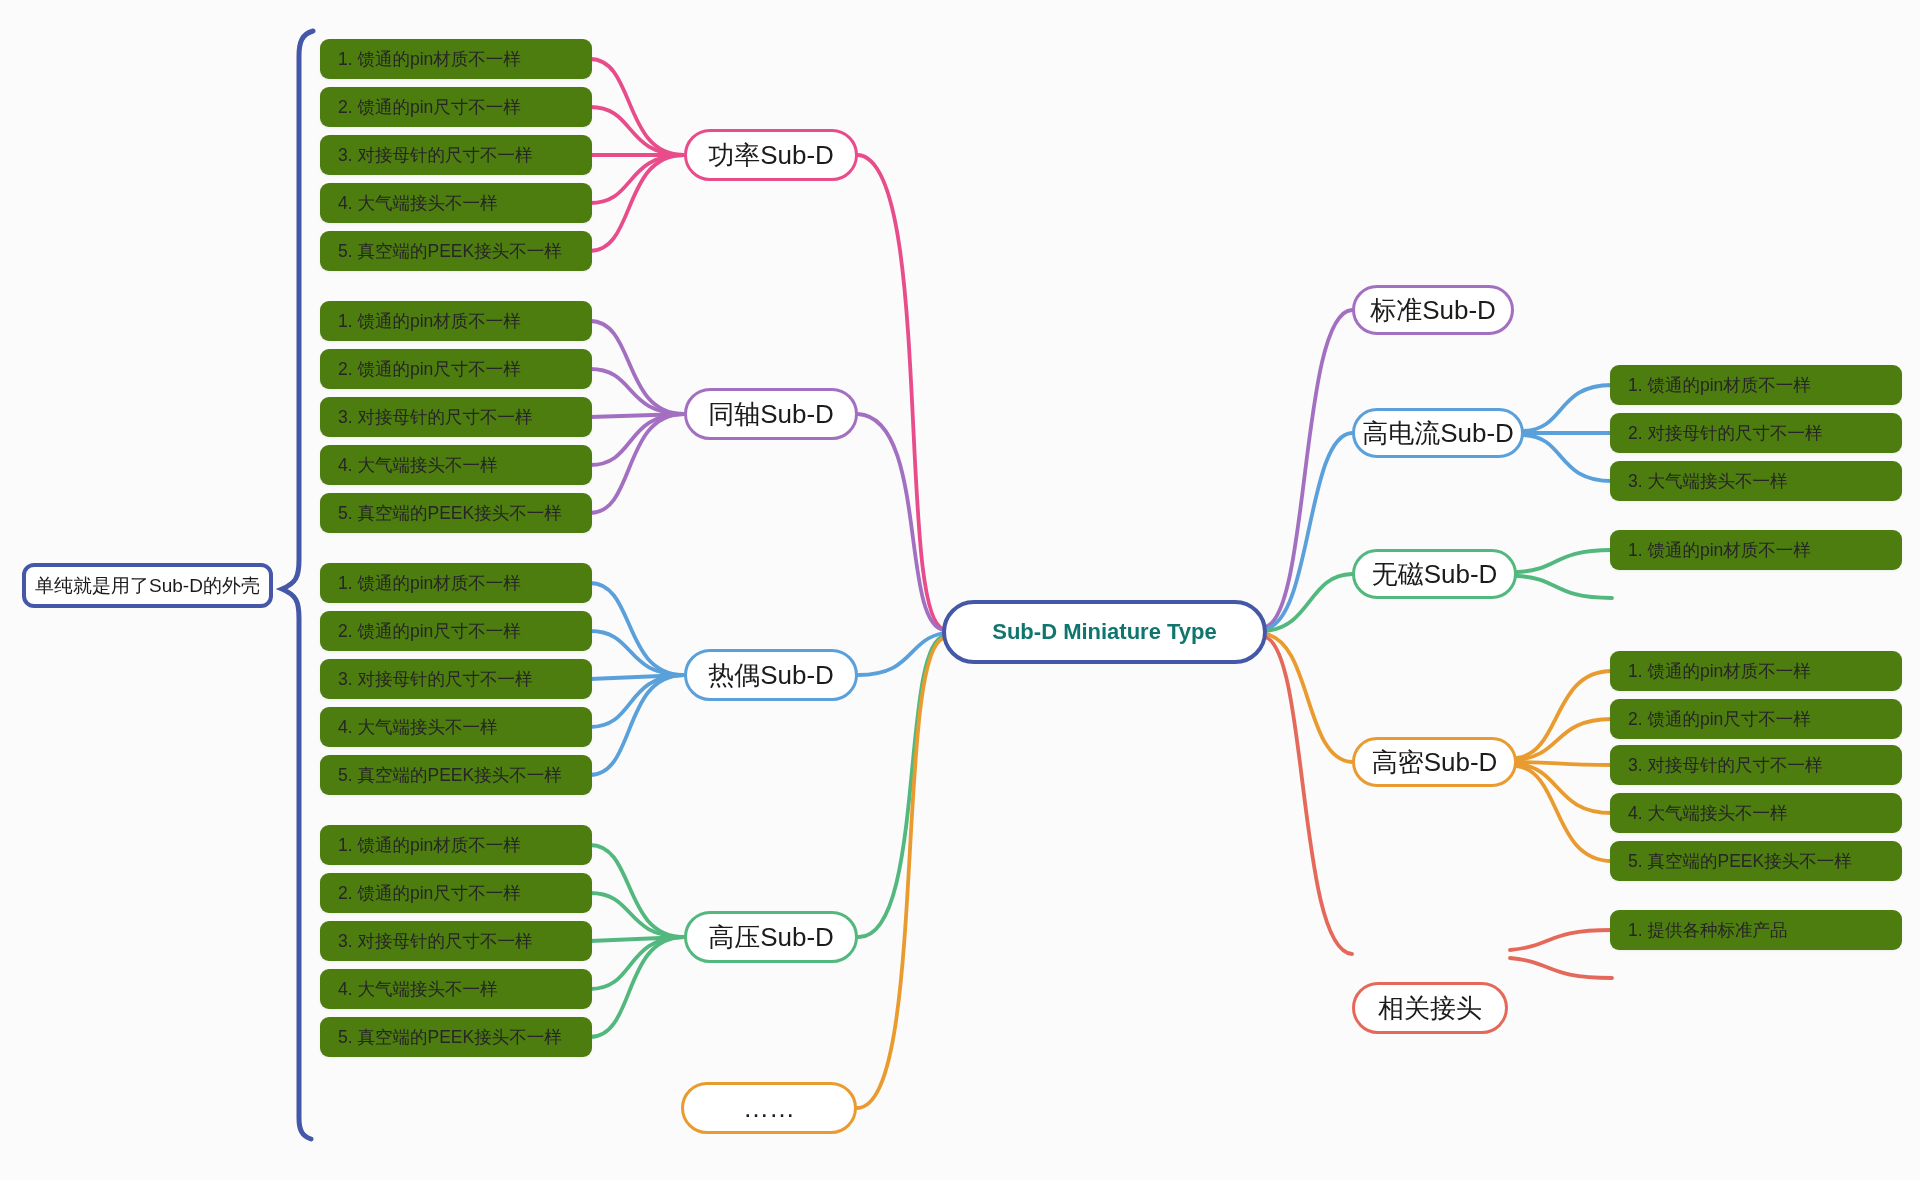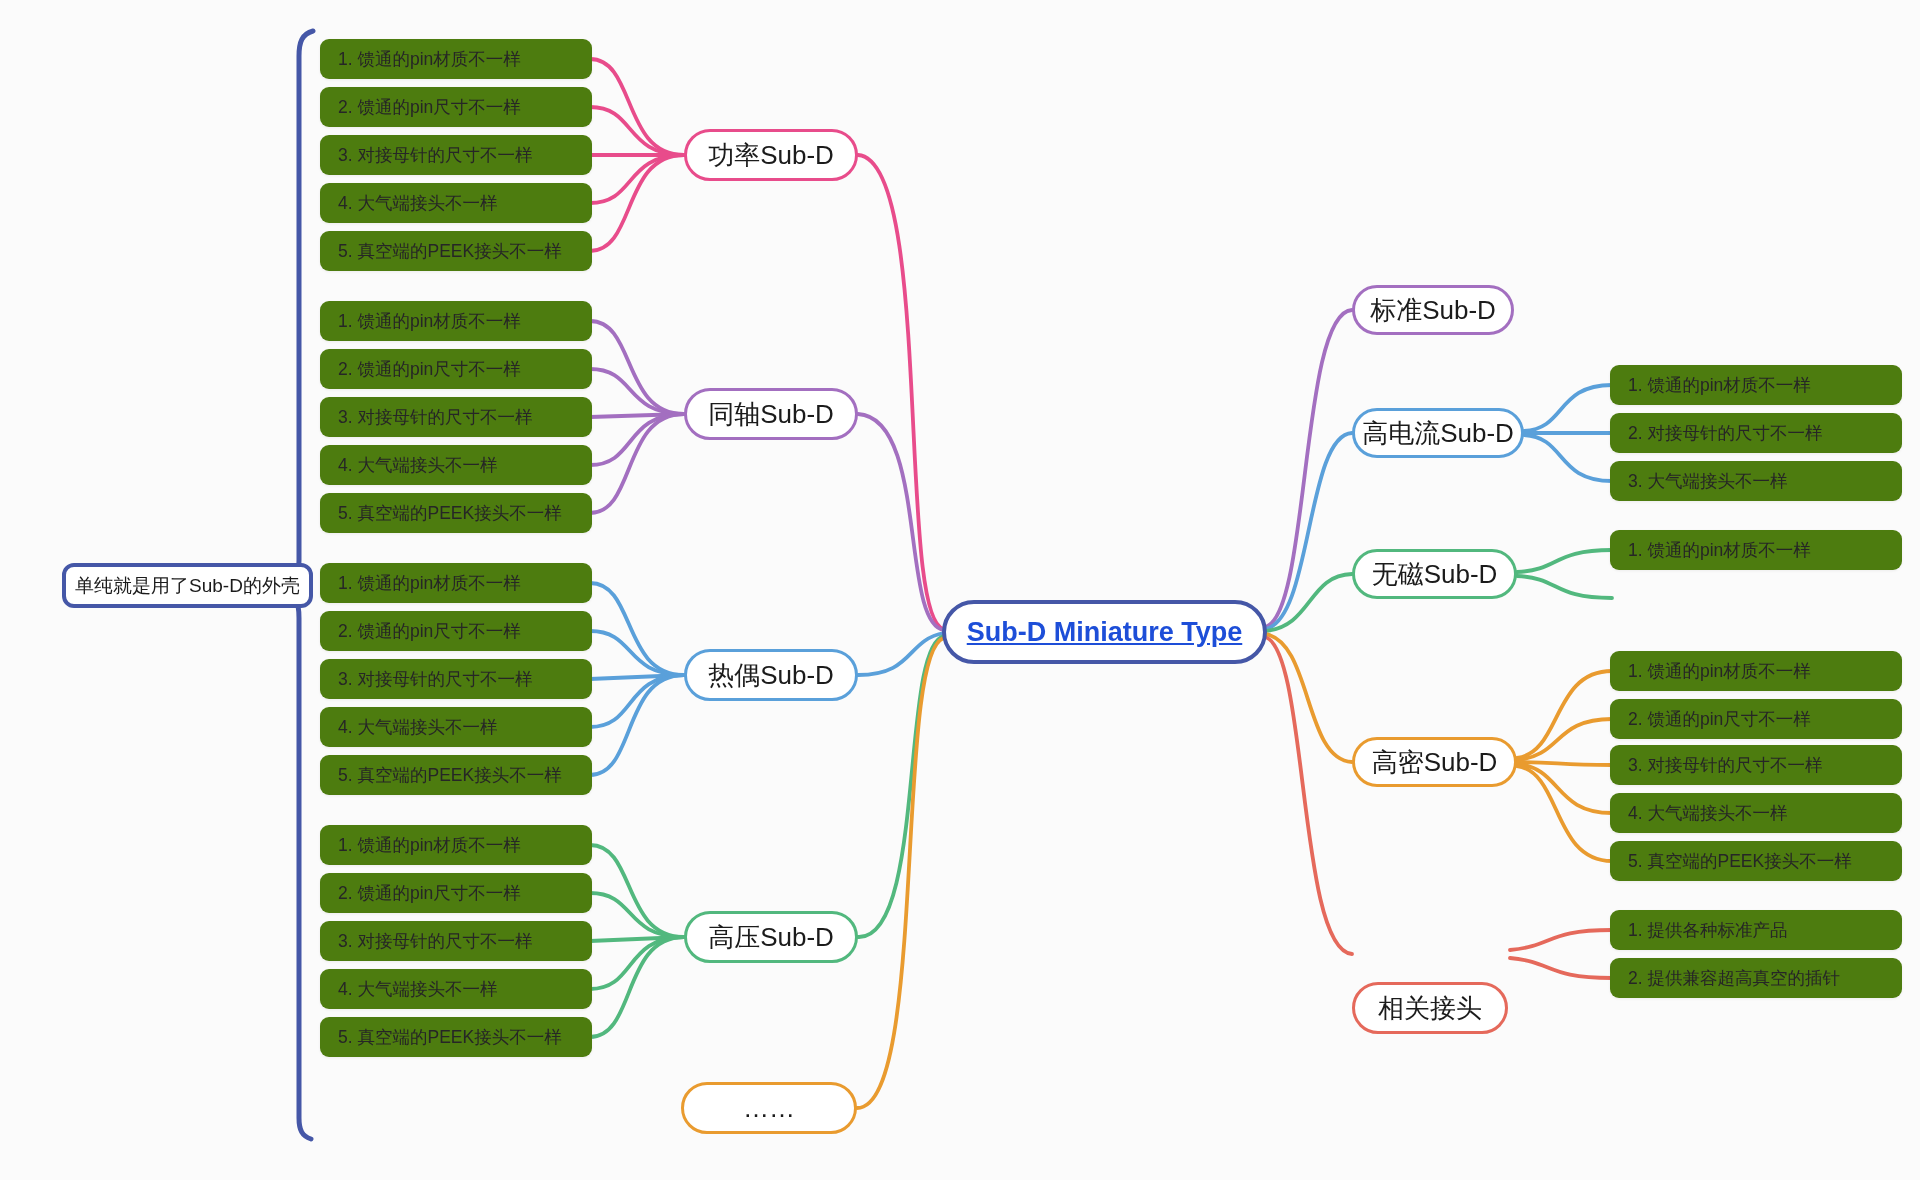--- a/index.html
+++ b/index.html
@@ -4,21 +4,21 @@
 <style>
   html,body{margin:0;padding:0;background:#fff;}
   .canvas{position:relative;width:1920px;height:1204px;background:#FBFBFB;overflow:hidden;
           font-family:"Liberation Sans", sans-serif;}
   svg.links{position:absolute;left:0;top:0;width:1920px;height:1204px;}
   svg.links path{fill:none;stroke-width:3.8;stroke-linecap:round;}
   svg.links path.bracket{stroke-width:5;}
   .node{position:absolute;display:flex;align-items:center;justify-content:center;
         background:#fff;border:3.5px solid #999;border-radius:28px;box-sizing:border-box;
         font-size:26px;color:#1b1b1b;white-space:nowrap;}
-  .central{border-width:4.5px;border-radius:34px;font-weight:bold;font-size:27px;color:#1d4ed8;text-decoration:underline;}
+  .central{border-width:4.5px;border-radius:34px;font-weight:bold;font-size:22px;color:#0f766e;}
   .annotation{border-width:4px;border-radius:12px;font-size:19px;}
   .item{position:absolute;display:flex;align-items:center;background:#4d7c0f;border-radius:9px;
         height:40px;padding:0 18px;box-sizing:border-box;font-size:17.5px;color:#262626;
         box-shadow:0 1px 3px rgba(0,0,0,0.06);white-space:nowrap;}
   .bottom-strip{position:absolute;left:0;bottom:0;width:1920px;height:24px;background:#fff;}
 </style>
 </head>
 <body>
 
 <div class="canvas">
@@ -75,21 +75,21 @@
     <path d="M 1517 762 C 1560 762 1556 765 1612 765" style="stroke: rgb(233, 155, 47);"></path>
     <path d="M 1517 764 C 1562 768 1554 813 1612 813" style="stroke: rgb(233, 155, 47);"></path>
     <path d="M 1517 766 C 1562 772 1552 861 1612 861" style="stroke: rgb(233, 155, 47);"></path>
 
     <path d="M 1510 950 C 1554 946 1546 930 1612 930" style="stroke: rgb(229, 105, 91);"></path>
     <path d="M 1510 958 C 1554 962 1546 978 1612 978" style="stroke: rgb(229, 105, 91);"></path>
   </svg>
 
   <div class="node central" style="left: 942px; top: 600px; width: 325px; height: 64px; border-color: rgb(69, 87, 167);">Sub-D Miniature Type</div>
 
-  <div class="node annotation" style="left: 22px; top: 563px; width: 251px; height: 45px; border-color: rgb(69, 87, 167); margin-left: 40px;">单纯就是用了Sub-D的外壳</div>
+  <div class="node annotation" style="left: 22px; top: 563px; width: 251px; height: 45px; border-color: rgb(69, 87, 167);">单纯就是用了Sub-D的外壳</div>
 
   <div class="node" style="left: 684px; top: 129px; width: 174px; height: 52px; border-color: rgb(232, 76, 139);">功率Sub-D</div>
   <div class="node" style="left: 684px; top: 388px; width: 174px; height: 52px; border-color: rgb(163, 111, 192);">同轴Sub-D</div>
   <div class="node" style="left: 684px; top: 649px; width: 174px; height: 52px; border-color: rgb(90, 160, 218);">热偶Sub-D</div>
   <div class="node" style="left: 684px; top: 911px; width: 174px; height: 52px; border-color: rgb(82, 184, 126);">高压Sub-D</div>
   <div class="node" style="left: 681px; top: 1082px; width: 176px; height: 52px; border-color: rgb(233, 155, 47);">……</div>
 
   <div class="node" style="left: 1352px; top: 285px; width: 162px; height: 50px; border-color: rgb(163, 111, 192);">标准Sub-D</div>
   <div class="node" style="left: 1352px; top: 408px; width: 172px; height: 50px; border-color: rgb(90, 160, 218);">高电流Sub-D</div>
   <div class="node" style="left: 1352px; top: 549px; width: 165px; height: 50px; border-color: rgb(82, 184, 126);">无磁Sub-D</div>
@@ -126,16 +126,15 @@
 
   <div class="item" style="left:1610px;top:530px;width:292px">1. 馈通的pin材质不一样</div>
 
   <div class="item" style="left:1610px;top:651px;width:292px">1. 馈通的pin材质不一样</div>
   <div class="item" style="left:1610px;top:699px;width:292px">2. 馈通的pin尺寸不一样</div>
   <div class="item" style="left:1610px;top:745px;width:292px">3. 对接母针的尺寸不一样</div>
   <div class="item" style="left:1610px;top:793px;width:292px">4. 大气端接头不一样</div>
   <div class="item" style="left:1610px;top:841px;width:292px">5. 真空端的PEEK接头不一样</div>
 
   <div class="item" style="left:1610px;top:910px;width:292px">1. 提供各种标准产品</div>
-  <div class="item" style="left:1610px;top:958px;width:292px">2. 提供兼容超高真空的插针</div>
 
   <div class="bottom-strip"></div>
 </div>
 
 </body></html>

